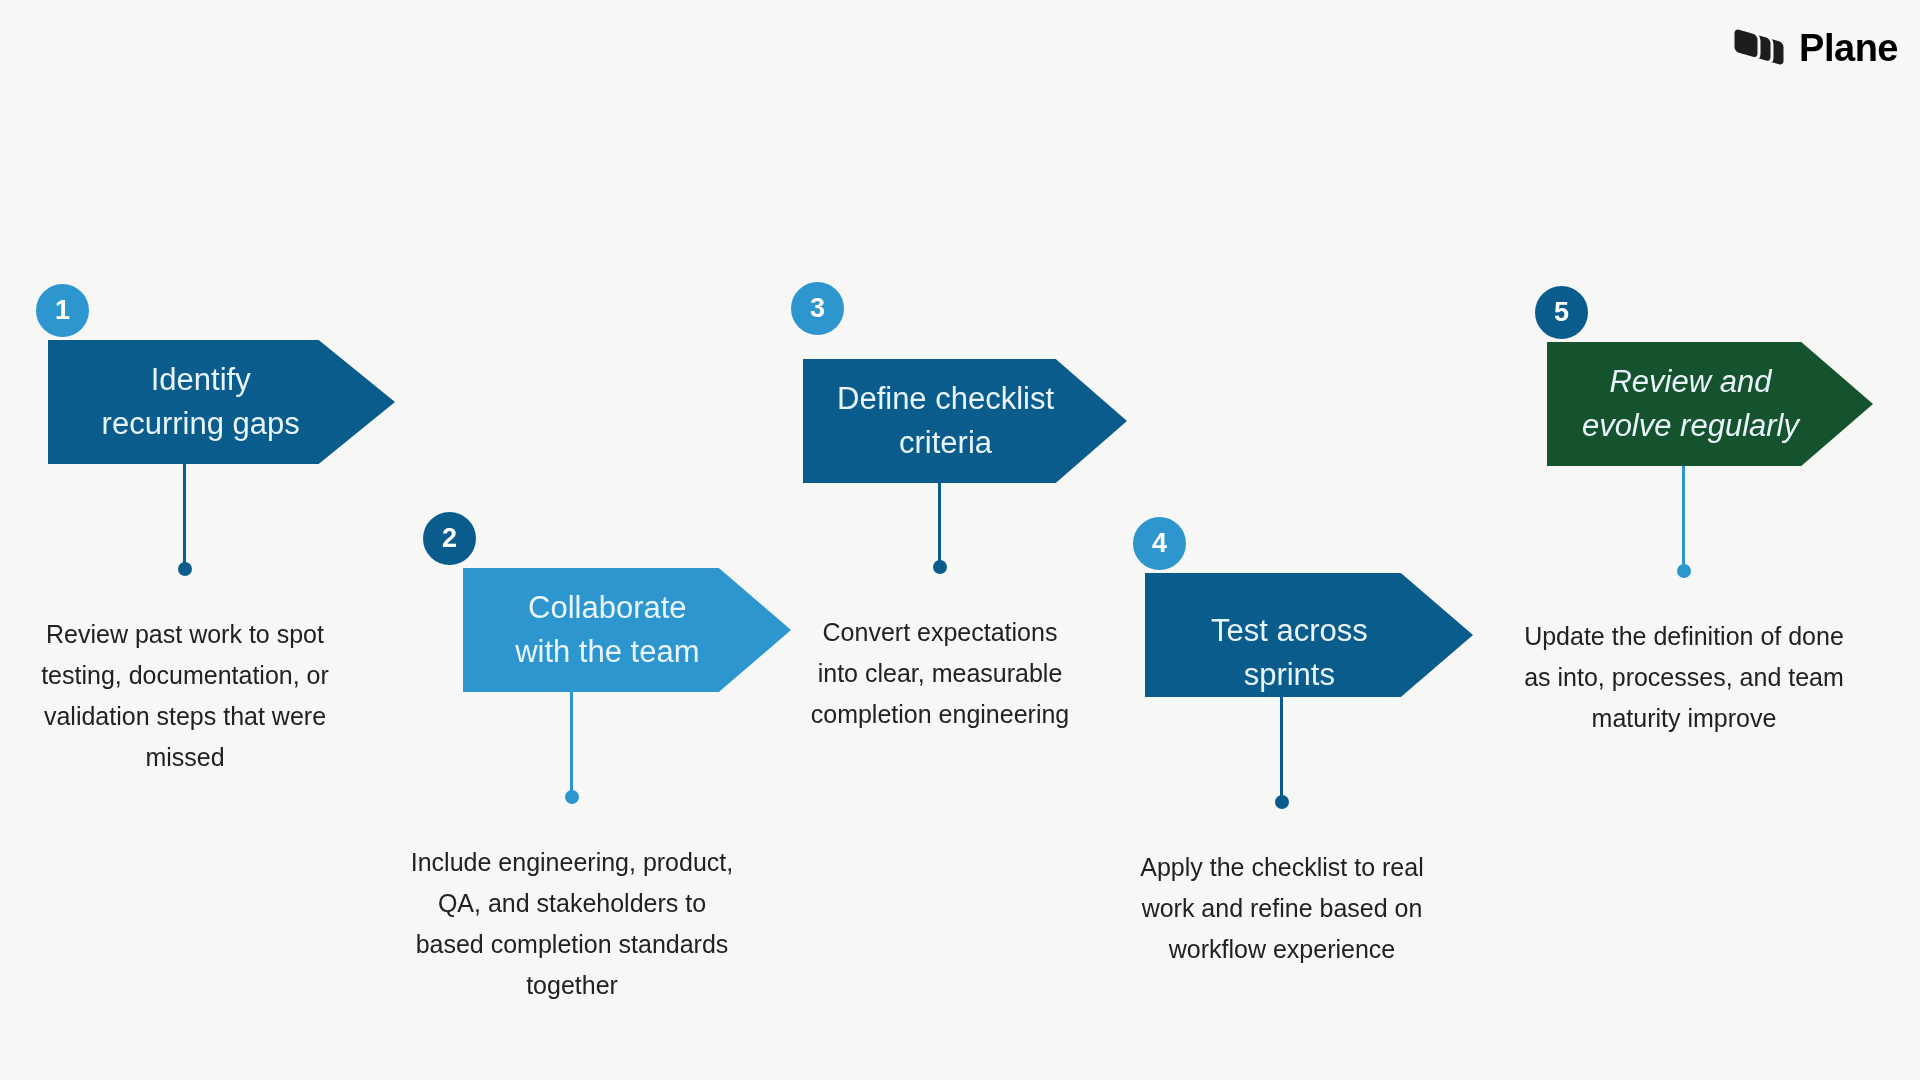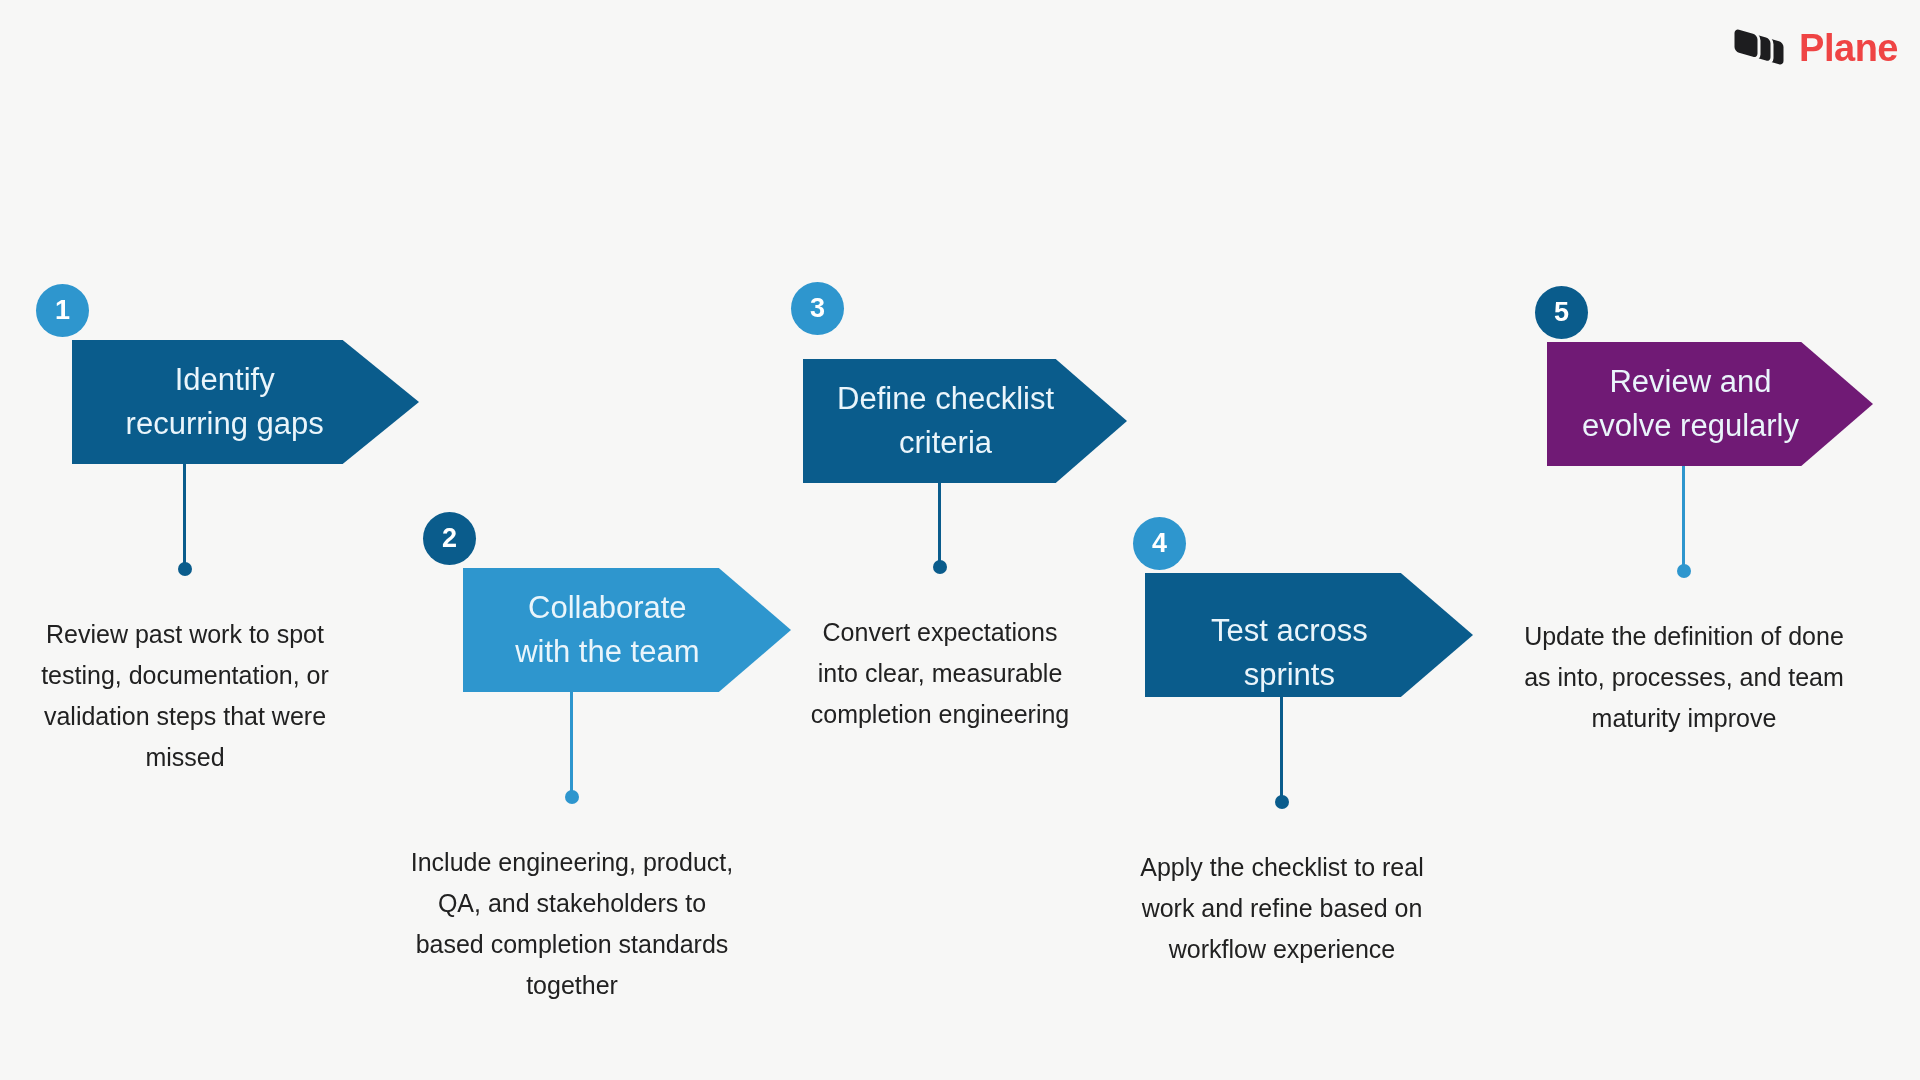--- a/index.html
+++ b/index.html
@@ -20,21 +20,21 @@
     right: 22px;
     display: flex;
     align-items: center;
     gap: 10px;
   }
   .logo-mark { display: block; }
   .logo-text {
     font-size: 38px;
     font-weight: 600;
     letter-spacing: -0.5px;
-    color: #ef4444;
+    color: #000000;
   }
 
   
   .title {
     position: absolute;
     top: 143px;
     left: 0;
     width: 100%;
     text-align: center;
     font-size: 52px;
@@ -53,21 +53,21 @@
 
   .arrow {
     position: absolute;
     left: 0; top: 0;
     height: 124px;
     clip-path: polygon(0 0, 78% 0, 100% 50%, 78% 100%, 0 100%);
     display: flex;
     align-items: center;
     justify-content: center;
   }
-  .step-1 .arrow { width: 347px; margin-left: 24px; }
+  .step-1 .arrow { width: 347px; }
   .step-2 .arrow { width: 328px; margin-left: 28px; }
   .step-3 .arrow { width: 324px; margin-top: 21px; }
   .step-4 .arrow { width: 328px; align-items: flex-end; }
   .step-5 .arrow { width: 326px; }
 
   .arrow-label {
     width: 88%;
     padding-right: 12%;
     text-align: center;
     color: #eaf5fb;
@@ -185,21 +185,21 @@
     </div>
     <div class="badge" style="background-color: rgb(46, 150, 206);">4</div>
     <div class="connector" style="background-color: rgb(10, 92, 140);"></div>
     <div class="conn-dot" style="background-color: rgb(10, 92, 140);"></div>
     <div class="desc">Apply the checklist to real
 work and refine based on
 workflow experience</div>
   </div>
 
   <div class="step step-5">
-    <div class="arrow" style="background-color: #701a75;">
+    <div class="arrow" style="background-color: #14532d; font-style: italic;">
       <div class="arrow-label">Review and
 evolve regularly</div>
     </div>
     <div class="badge" style="background-color: rgb(10, 92, 140);">5</div>
     <div class="connector" style="background-color: rgb(46, 150, 206);"></div>
     <div class="conn-dot" style="background-color: rgb(46, 150, 206);"></div>
     <div class="desc">Update the definition of done
 as into, processes, and team
 maturity improve</div>
   </div>

